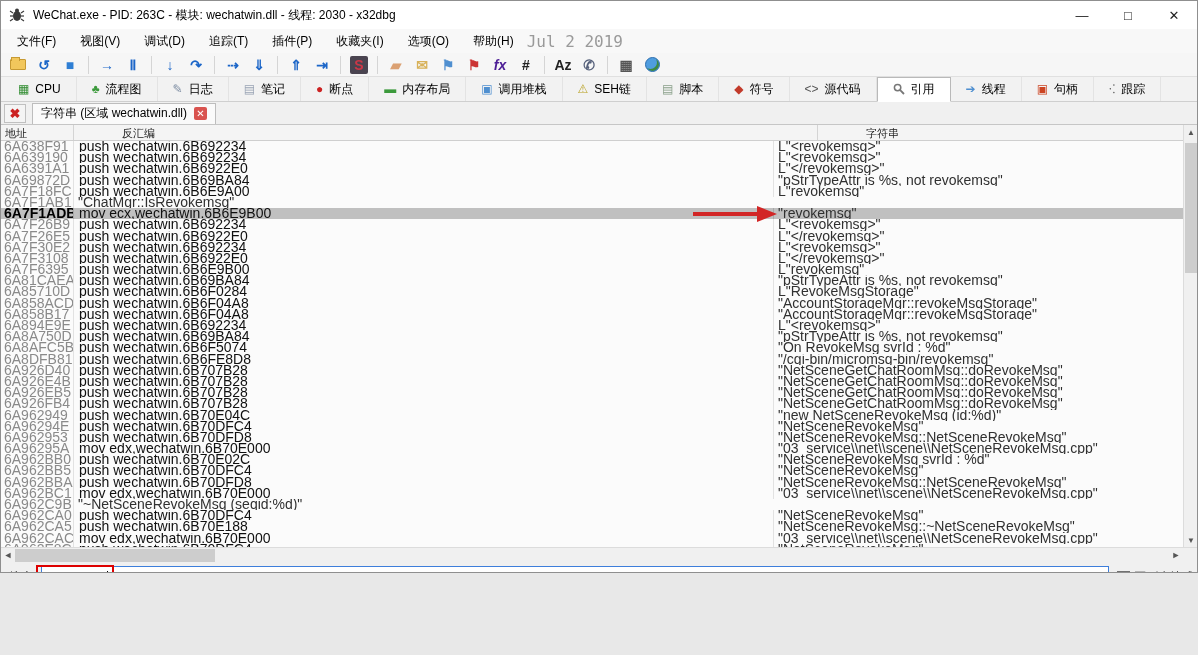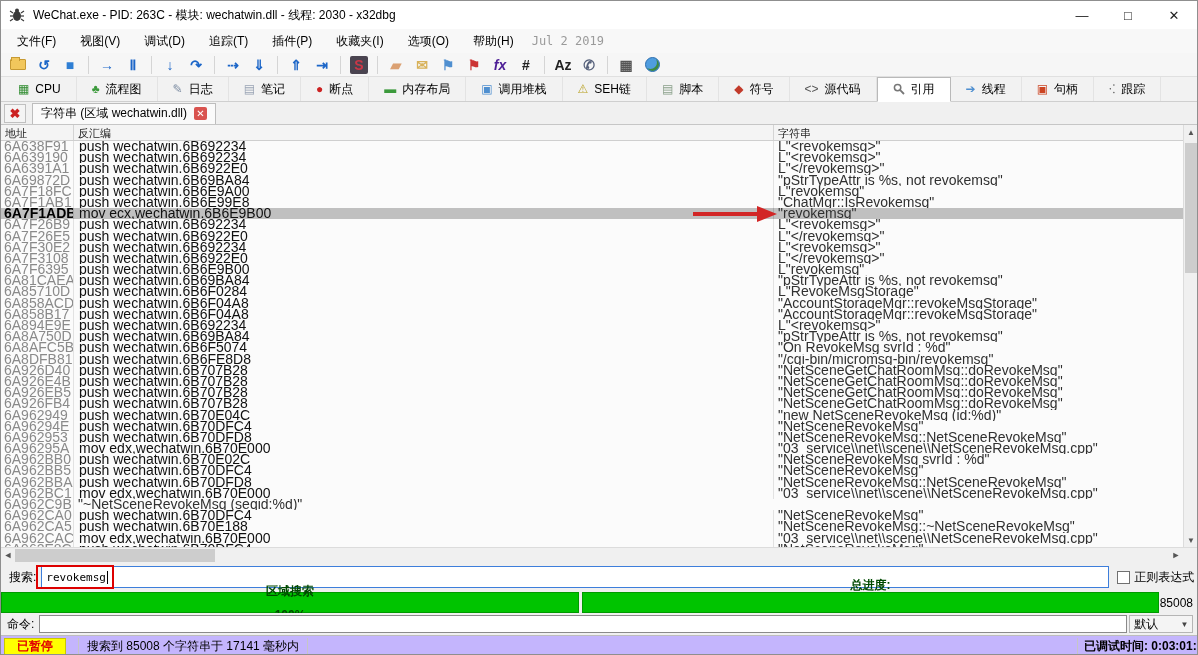--- a/index.html
+++ b/index.html
@@ -1,32 +1,32 @@
 <!DOCTYPE html>
 <html><head>
 <meta charset="utf-8">
 <style>
   * { margin:0; padding:0; box-sizing:border-box; }
   html,body { background:#e8e8e8; }
-  #win { position:relative; width:1198px; height:655px; background:#fff;
+  #win { position:relative; width:1198px; height:573px; background:#fff;
          border:1px solid #8f8f8f; overflow:hidden;
          font-family:"Liberation Sans", sans-serif; font-size:12px; color:#000; }
   .band { position:absolute; left:0; right:0; }
 
   
   .titlebar { top:0; height:28px; background:#fff; display:flex; align-items:center; padding-left:8px; }
   .appicon { width:18px; height:16px; display:inline-flex; align-items:center; }
   .title { margin-left:6px; }
   .wbtns { margin-left:auto; display:flex; height:100%; }
   .wbtn { width:46px; display:flex; align-items:center; justify-content:center; font-size:13px; color:#222; }
 
   
   .menubar { top:28px; height:24px; background:#f8f8f8; display:flex; align-items:center; padding-left:4px; }
   .menu-item { padding:3px 12px; }
-  .builddate { color:#9a9a9a; font-family:"DejaVu Sans Mono", monospace; font-size:12px; margin-left:6px; }
+  .builddate { color:#9a9a9a; font-family:"DejaVu Sans Mono", monospace; font-size:16px; margin-left:1px; }
 
   
   .toolbar { top:52px; height:24px; background:#f6f6f6; border-bottom:1px solid #e0e0e0;
              display:flex; align-items:center; padding-left:6px; gap:4px; }
   .tbicon { width:22px; height:20px; display:inline-flex; align-items:center; justify-content:center;
             font-size:14px; font-weight:bold; }
   .tbsep { width:1px; height:18px; background:#d5d5d5; margin:0 3px; }
   .folderico { width:16px; height:11px; background:#f2c75c; border:1px solid #c79a33; border-radius:1px; position:relative; }
   .folderico::before { content:""; position:absolute; top:-3px; left:0; width:7px; height:3px;
                        background:#f2c75c; border:1px solid #c79a33; border-bottom:none; }
@@ -48,21 +48,21 @@
               display:inline-flex; align-items:center; justify-content:center; }
   .redx { color:#cc2222; font-size:13px; font-weight:bold; }
   .doctab { height:21px; background:#fafafa; border:1px solid #bdbdbd; border-bottom:none;
             display:inline-flex; align-items:center; gap:7px; padding:0 8px; }
   .tabclose { width:13px; height:13px; background:#d9534f; color:#fff; border-radius:2px;
               display:inline-flex; align-items:center; justify-content:center; font-size:10px; line-height:1; }
 
   
   .refview { top:124px; height:422px; background:#fbfbfb; }
   .thead { height:16px; background:#f4f4f4; border-bottom:1px solid #cfcfcf; display:flex;
-           font-size:11px; color:#222; }
+           font-size:11px; color:#222;gap:44px; }
   .thead > div { padding:1px 4px; border-right:1px solid #d4d4d4; }
   .h-addr { width:73px; }
   .h-dis  { width:700px; }
   .h-str  { flex:1; }
   .tbody { height:406px; overflow:hidden; font-family:Liberation Sans, sans-serif; font-size:14px; }
   .trow { height:11.2px; line-height:11.2px; display:flex; white-space:nowrap; }
   .trow.sel { background:#c0c0c0; }
   .c-addr { width:73px; padding-left:3px; color:#8a8a8a; border-right:1px solid #e2e2e2; overflow:hidden; }
   .trow.sel .c-addr { color:#000; font-weight:bold; border-right-color:#a8a8a8; }
   .c-dis { width:700px; padding-left:5px; color:#101010; border-right:1px solid #e2e2e2; overflow:hidden; }
@@ -304,21 +304,20 @@
           <div class="c-dis">push wechatwin.6B69BA84</div>
           <div class="c-str">"pStrTypeAttr is %s, not <u class="m">revokemsg</u>"</div>
         </div>
         <div class="trow">
           <div class="c-addr">6A7F18FC</div>
           <div class="c-dis">push wechatwin.6B6E9A00</div>
           <div class="c-str">L"<u class="m">revokemsg</u>"</div>
         </div>
         <div class="trow">
           <div class="c-addr">6A7F1AB1</div>
-          <div class="c-dis">push wechatwin.6B6E99E8</div>
           <div class="c-str">"ChatMgr::Is<u class="m">Revokemsg</u>"</div>
         </div>
         <div class="trow sel">
           <div class="c-addr">6A7F1ADB</div>
           <div class="c-dis">mov ecx,wechatwin.6B6E9B00</div>
           <div class="c-str">"<u class="m">revokemsg</u>"</div>
         </div>
         <div class="trow">
           <div class="c-addr">6A7F26B9</div>
           <div class="c-dis">push wechatwin.6B692234</div>

